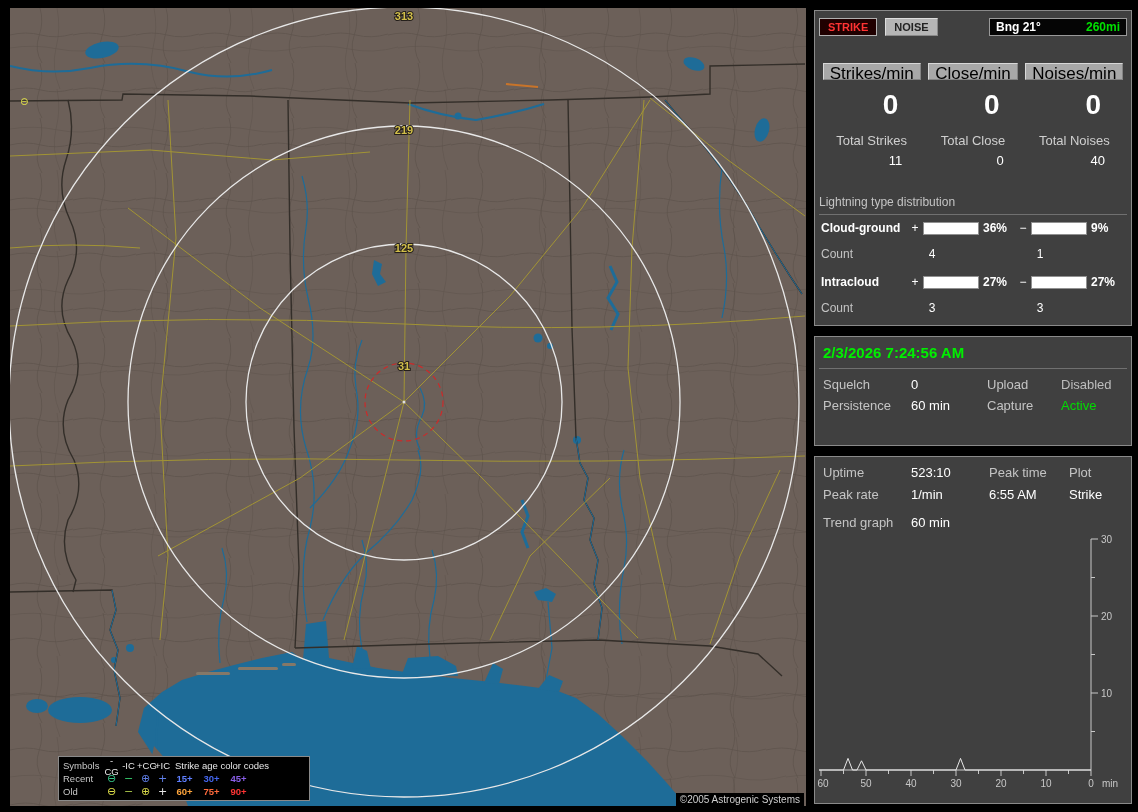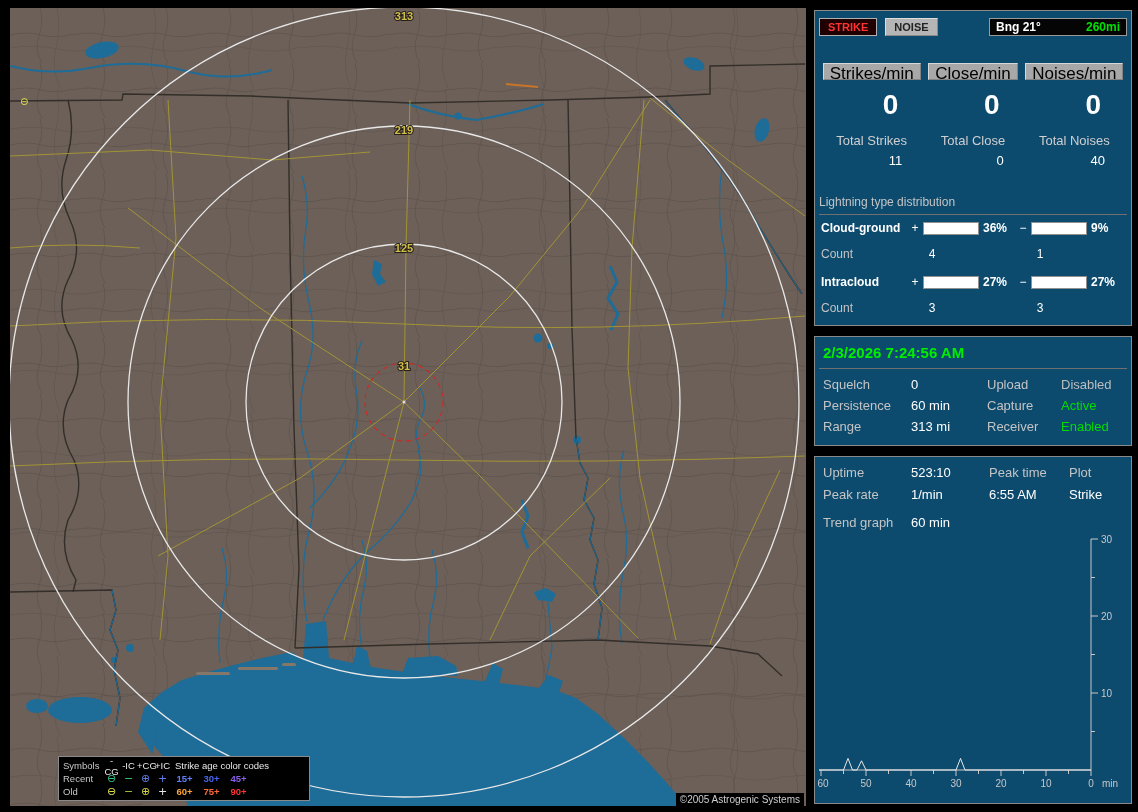--- a/index.html
+++ b/index.html
@@ -16,21 +16,21 @@
   .lg-row{display:flex;align-items:center;height:13px;}
   .lg-label{width:40px;color:#c8c8c8;}
   .lg-sym-h{width:17px;text-align:center;color:#e8e8e8;}
   .lg-sym{width:17px;text-align:center;font-size:11px;font-family:"DejaVu Sans",sans-serif;line-height:11px;}
   .lg-ages-h{flex:1;padding-left:4px;color:#e8e8e8;}
   .lg-age{width:27px;text-align:center;font-weight:bold;}
 
   .copyright{position:absolute;right:2px;bottom:0px;background:#000;color:#cfcfcf;font-size:10px;padding:1px 4px;}
 
   
-  .box{position:absolute;left:814px;width:318px;background:#0c4a6e;border:1px solid #8a8a8a;box-sizing:border-box;color:#c4c4c4;}
+  .box{position:absolute;left:814px;width:318px;background:#404040;border:1px solid #8a8a8a;box-sizing:border-box;color:#c4c4c4;}
   .box1{top:10px;height:316px;}
   .box2{top:336px;height:110px;}
   .box3{top:456px;height:348px;}
 
   .topbar{position:absolute;top:7px;left:4px;right:4px;height:18px;display:flex;align-items:center;gap:8px;}
   .btn-strike{background:#200000;color:#ff3333;border:1px solid #b0b0b0;font-weight:bold;font-size:11px;height:18px;padding:0 8px;font-family:"Liberation Sans",sans-serif;}
   .btn-noise{background:#b5b5b5;color:#222;border:1px outset #ddd;font-weight:bold;font-size:11px;height:18px;padding:0 8px;font-family:"Liberation Sans",sans-serif;}
   .bng{margin-left:auto;width:138px;height:18px;border:1px solid #999;display:flex;align-items:center;box-sizing:border-box;padding:0 6px;background:#050505;}
   .bng-label{color:#fff;font-weight:bold;font-size:12px;}
   .bng-range{margin-left:auto;color:#00e000;font-weight:bold;font-size:12px;}
@@ -305,26 +305,20 @@
       <span class="sv1">0</span>
       <span class="sl2">Upload</span>
       <span class="sv2" style="color: rgb(189, 189, 189);">Disabled</span>
     </div>
     <div class="set-row" style="top:61px;">
       <span class="sl1">Persistence</span>
       <span class="sv1">60 min</span>
       <span class="sl2">Capture</span>
       <span class="sv2" style="color: rgb(0, 221, 0);">Active</span>
     </div>
-    <div class="set-row" style="top:82px;">
-      <span class="sl1">Range</span>
-      <span class="sv1">313 mi</span>
-      <span class="sl2">Receiver</span>
-      <span class="sv2" style="color: rgb(0, 221, 0);">Enabled</span>
-    </div>
   </div>
 
   <div class="box box3">
     <div class="st-row" style="top:8px;">
       <span class="stl">Uptime</span>
       <span class="stv">523:10</span>
       <span class="stl2">Peak time</span>
       <span class="stl2" style="flex:1;">Plot</span>
     </div>
     <div class="st-row" style="top:30px;">

